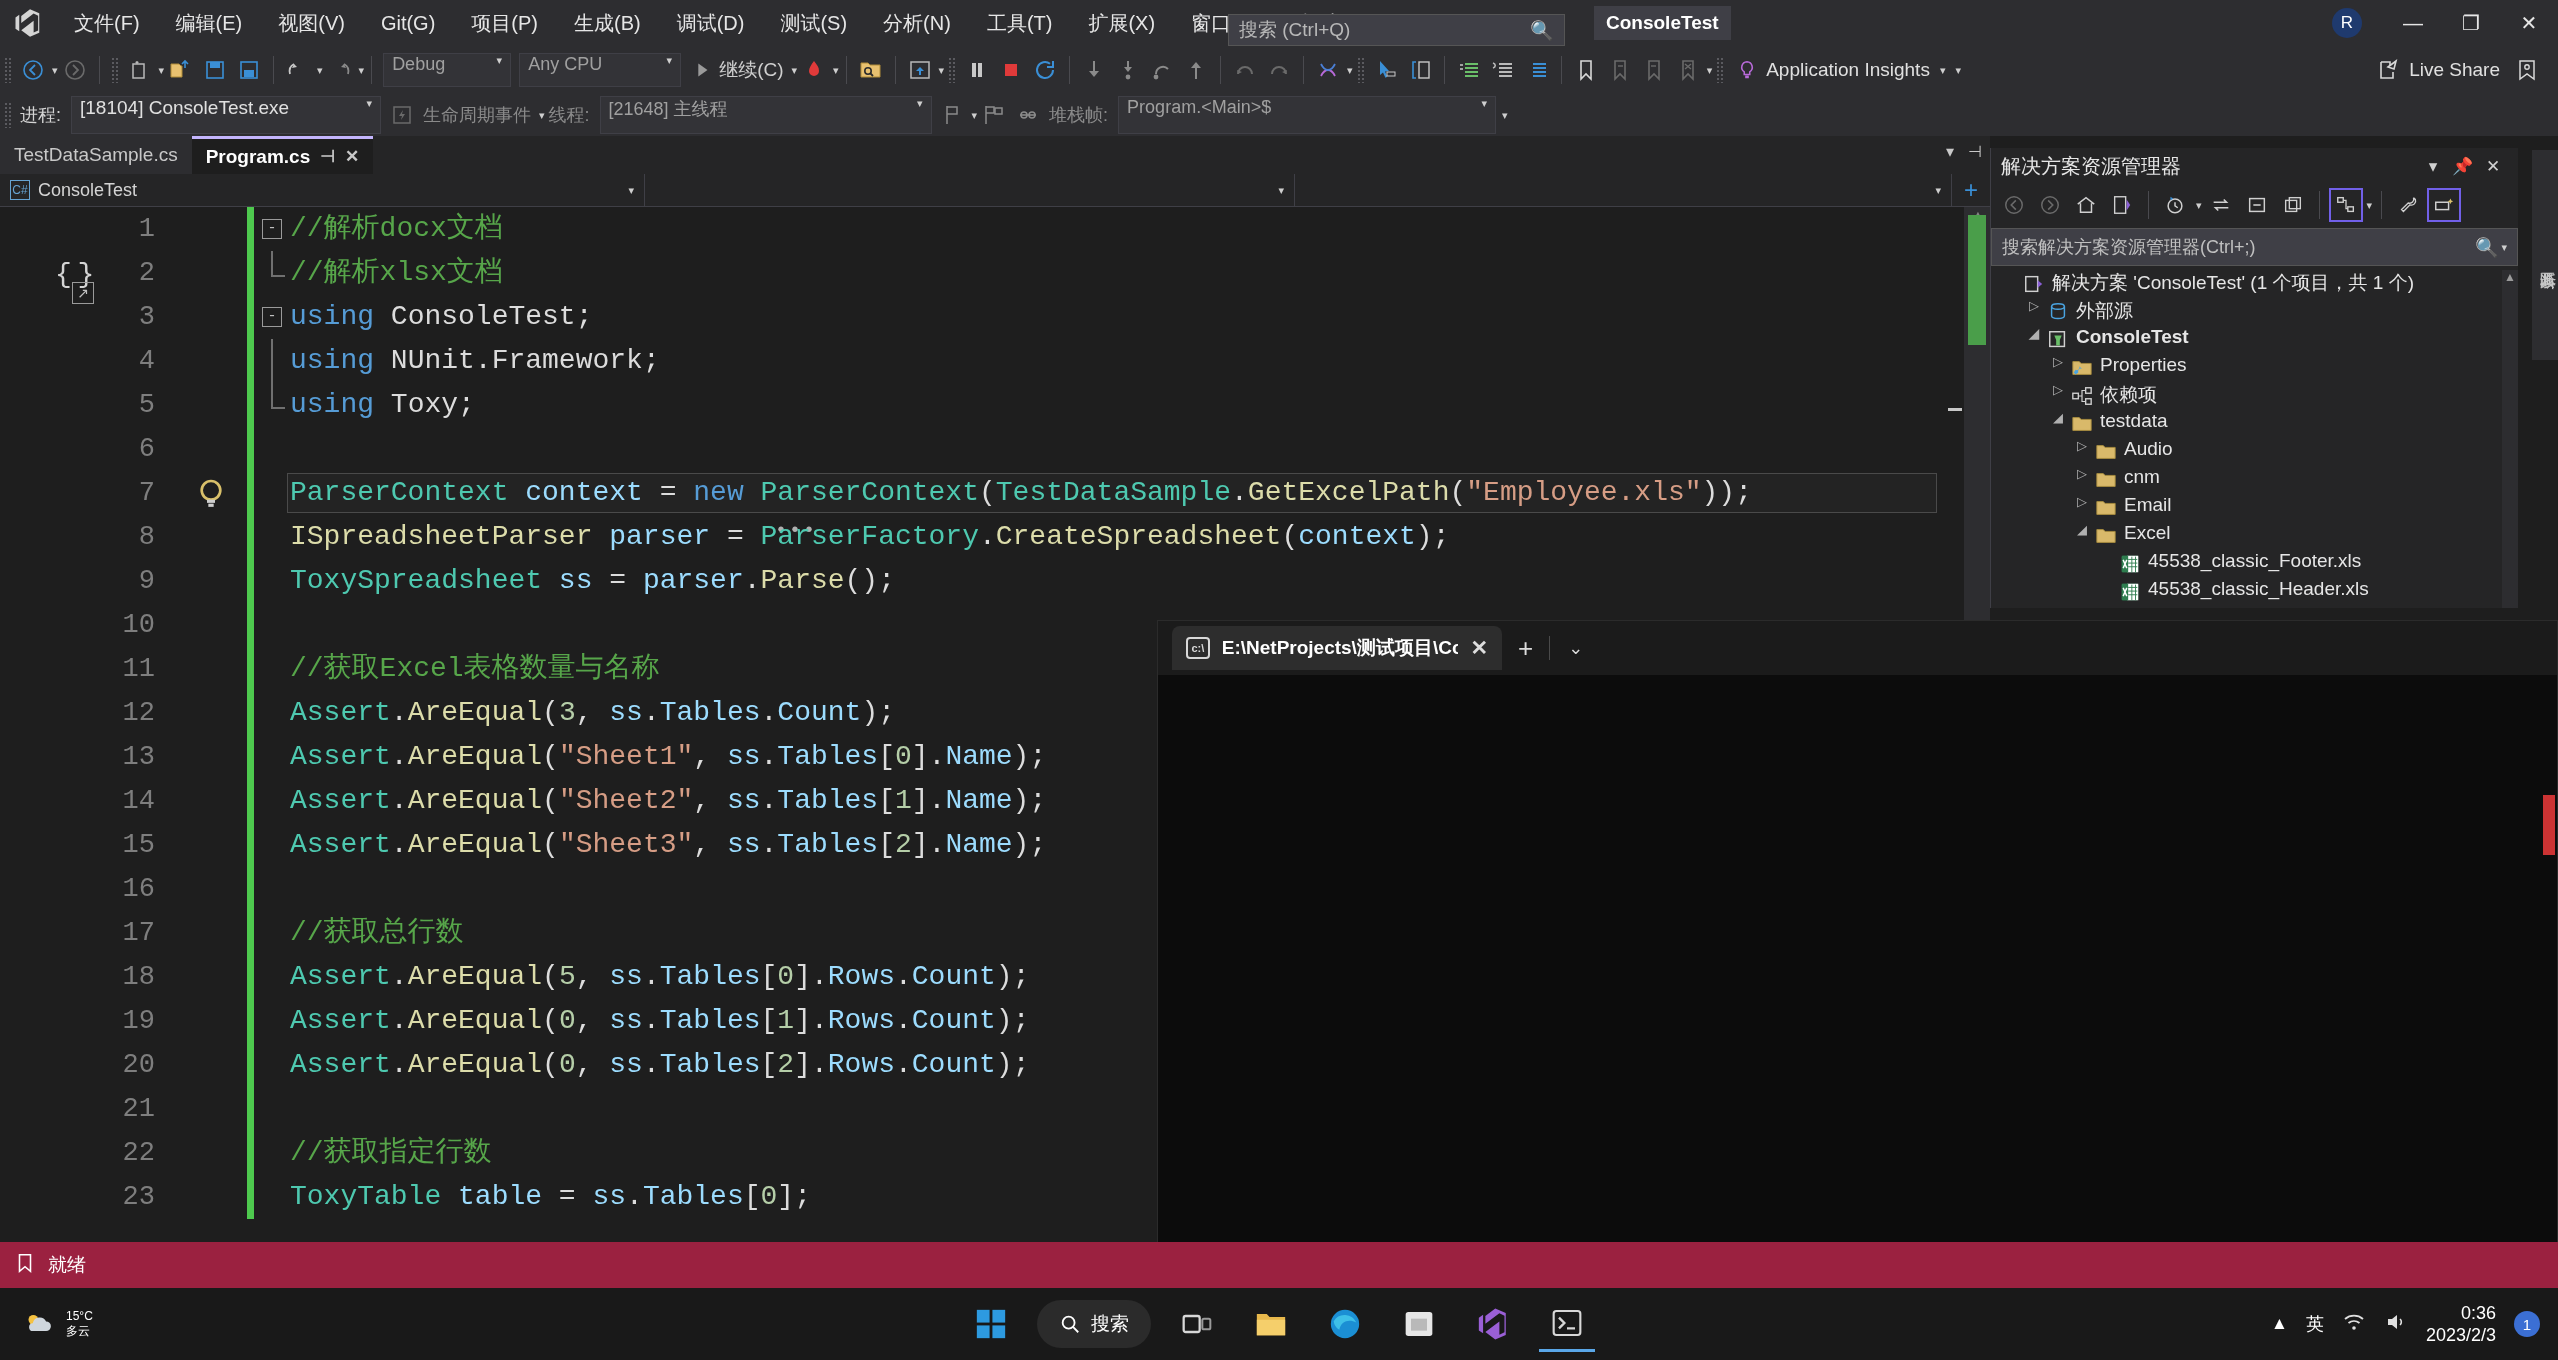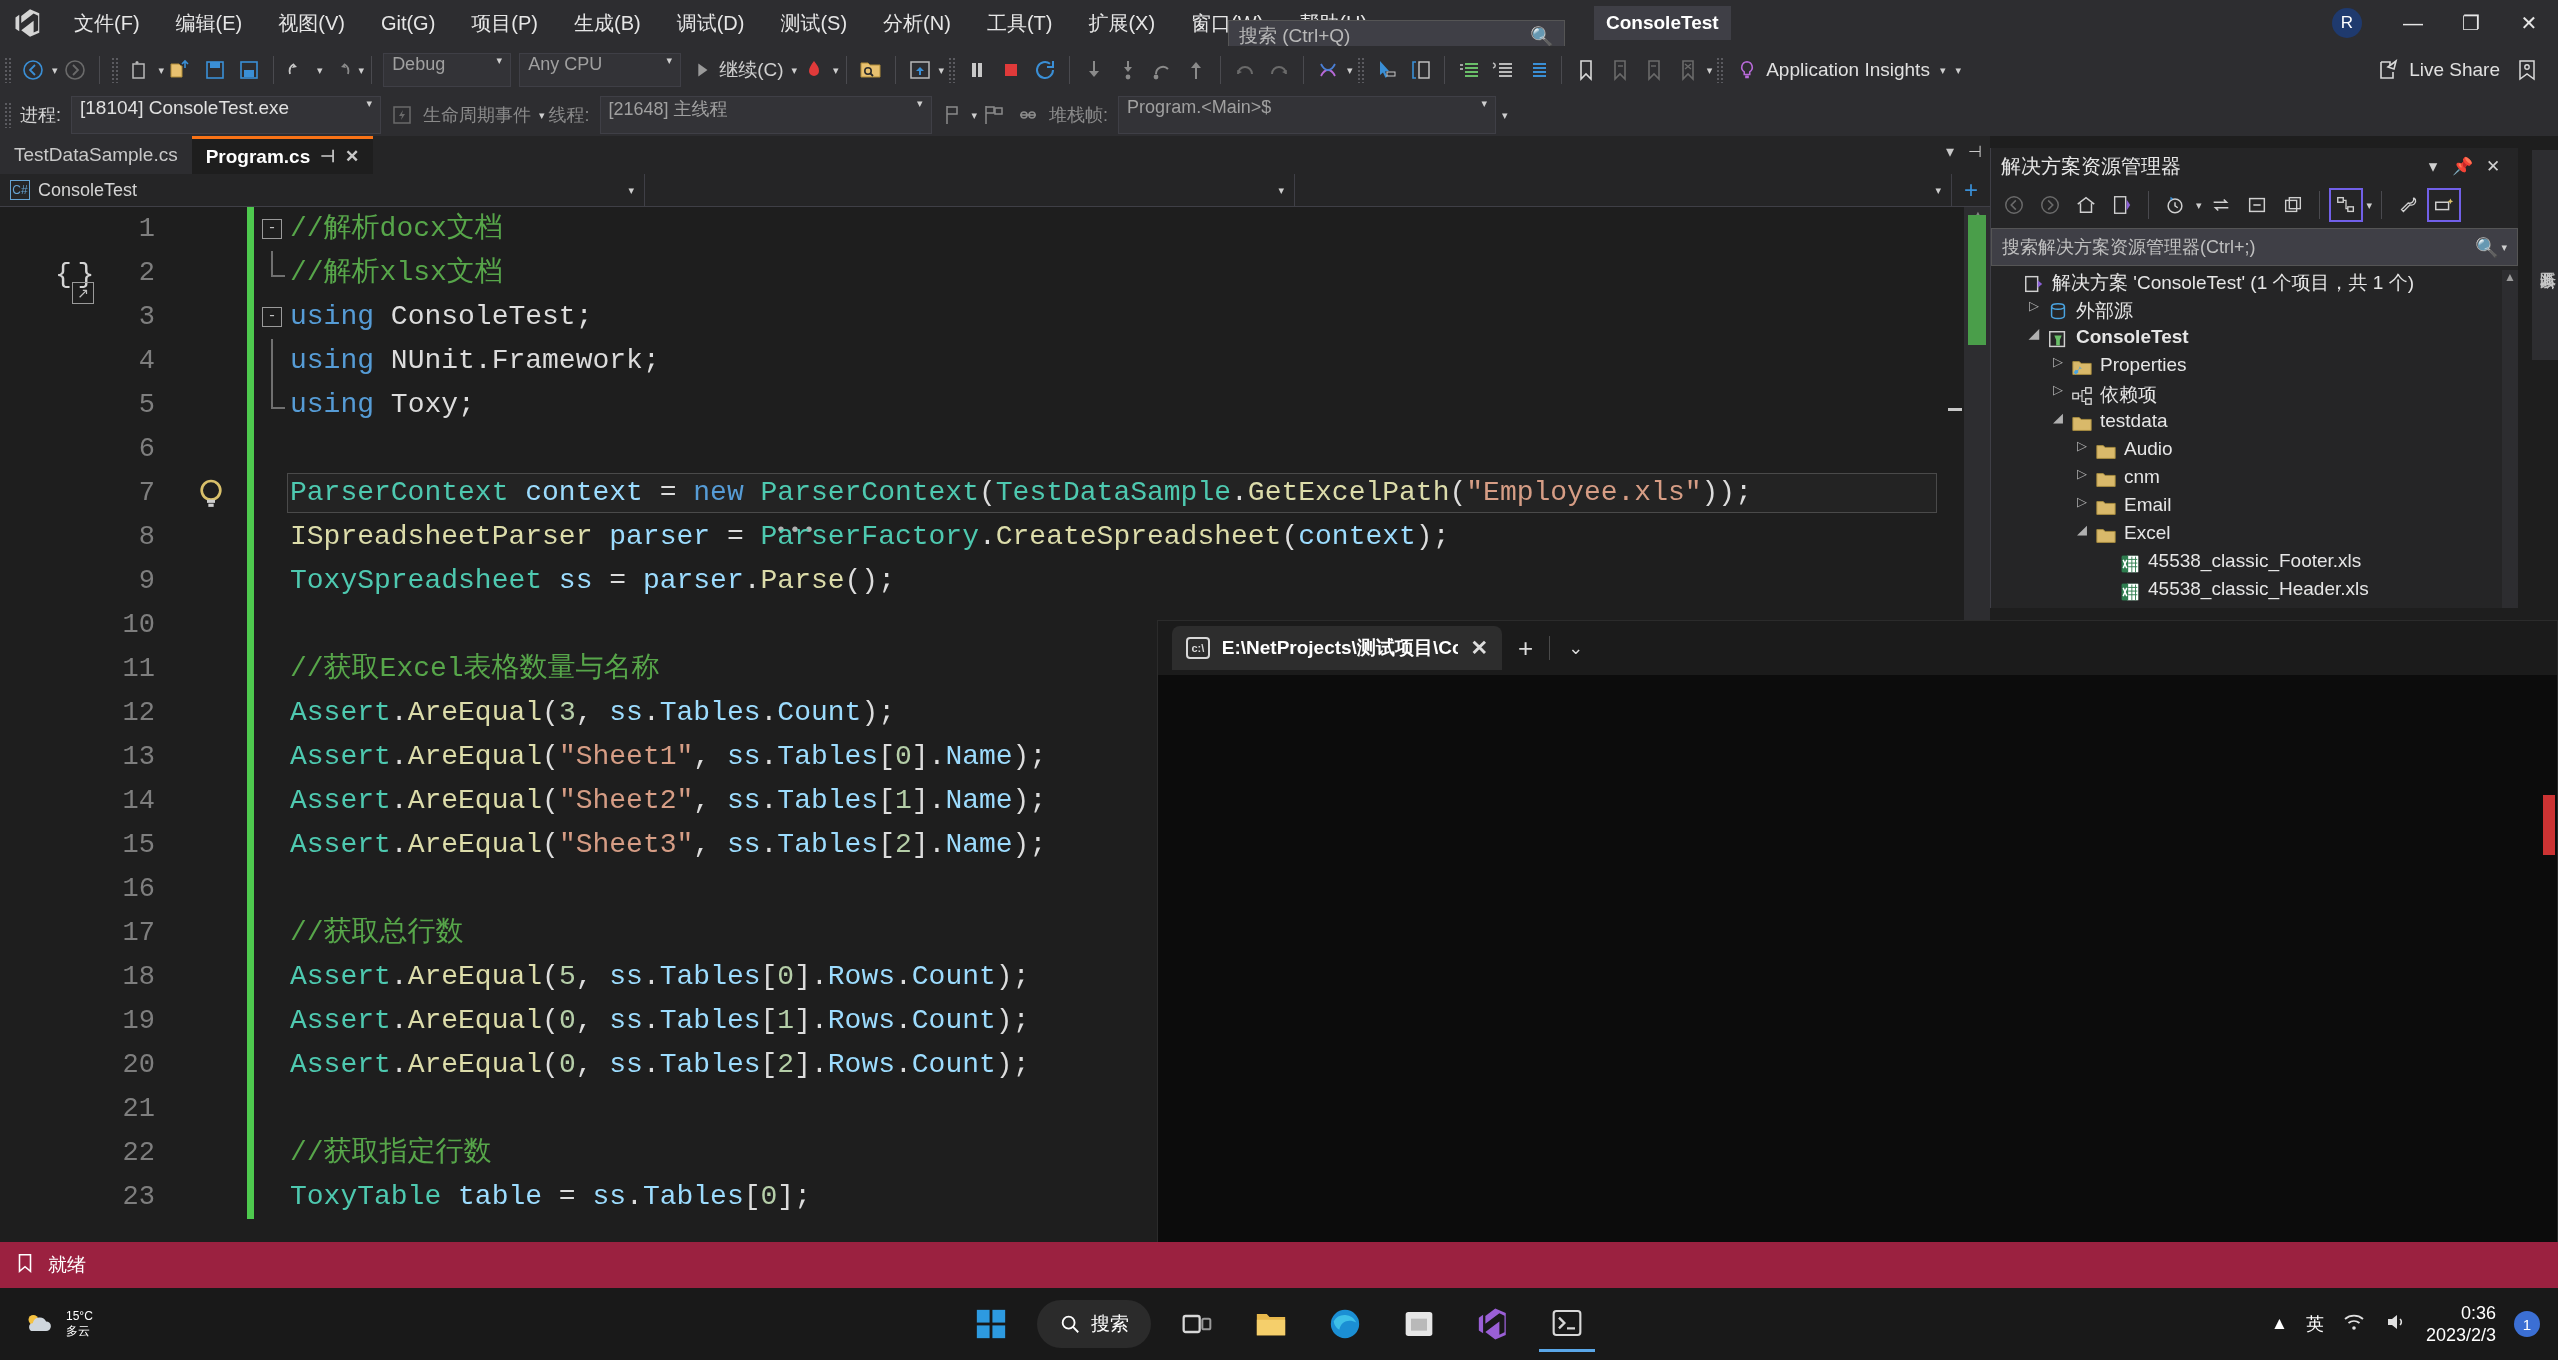--- a/index.html
+++ b/index.html
@@ -8,21 +8,21 @@
   body { position:relative; }
 
   
   .titlebar { position:absolute; left:0; top:0; width:2558px; height:46px;
     background:#2d2d30; display:flex; align-items:center; }
   .vs-logo { width:56px; height:46px; display:flex; align-items:center; justify-content:center; }
   .vs-logo svg { width:30px; height:30px; }
   .menu { display:flex; align-items:center; height:46px; }
   .menu-item { color:#e6e6e6; font-size:20px; padding:0 18px; height:46px;
     display:flex; align-items:center; cursor:default; white-space:nowrap; }
-  .search-box { position:absolute; left:1228px; top:20px; width:337px; height:32px;
+  .search-box { position:absolute; left:1228px; top:14px; width:337px; height:32px;
     background:#3f3f46; border:1px solid #555; display:flex; align-items:center;
     padding:0 10px; }
   .search-box .ph { color:#b8b8b8; font-size:19px; flex:1; }
   .search-box .mag { color:#c8c8c8; font-size:19px; }
   .app-title { position:absolute; left:1594px; top:6px; height:34px;
     background:#3f3f46; color:#fff; font-size:19px; font-weight:bold;
     display:flex; align-items:center; padding:0 12px; }
   .tb-right { position:absolute; right:0; top:0; height:46px; display:flex; align-items:center; }
   .avatar { width:30px; height:30px; border-radius:50%; background:#1f3a6e; color:#fff;
     font-size:17px; display:flex; align-items:center; justify-content:center; margin-right:22px; }
@@ -58,21 +58,21 @@
   .lbl.dim { color:#8a8a8a; }
 
   
   .editor-zone { position:absolute; left:0; top:136px; width:1990px; height:1030px;
     background:#1e1e1e; }
   .tabstrip { position:absolute; left:0; top:0; width:1990px; height:38px;
     background:#252526; display:flex; align-items:flex-end; }
   .tab { height:38px; display:flex; align-items:center; padding:0 14px;
     font-size:19px; color:#c8c8c8; background:#2d2d30; }
   .tab.active { background:#1e1e1e; color:#fff; font-weight:bold;
-    border-top:3px solid #f97316; }
+    border-top:3px solid #c4b5fd; }
   .tab .pin, .tab .x { margin-left:10px; font-size:17px; color:#c8c8c8; }
   .tabstrip-right { position:absolute; right:8px; top:6px; display:flex; gap:14px;
     color:#c8c8c8; font-size:16px; }
 
   .navbar { position:absolute; left:0; top:38px; width:1990px; height:33px;
     background:#252526; border-bottom:1px solid #3f3f46; display:flex; align-items:center; }
   .nav-combo { height:33px; display:flex; align-items:center; color:#d4d4d4; font-size:18px;
     border-right:1px solid #3f3f46; padding:0 10px; justify-content:space-between; }
   .cs-badge { width:20px; height:20px; border:1px solid #66a3d2; color:#66a3d2;
     font-size:12px; display:flex; align-items:center; justify-content:center; margin-right:8px; }

